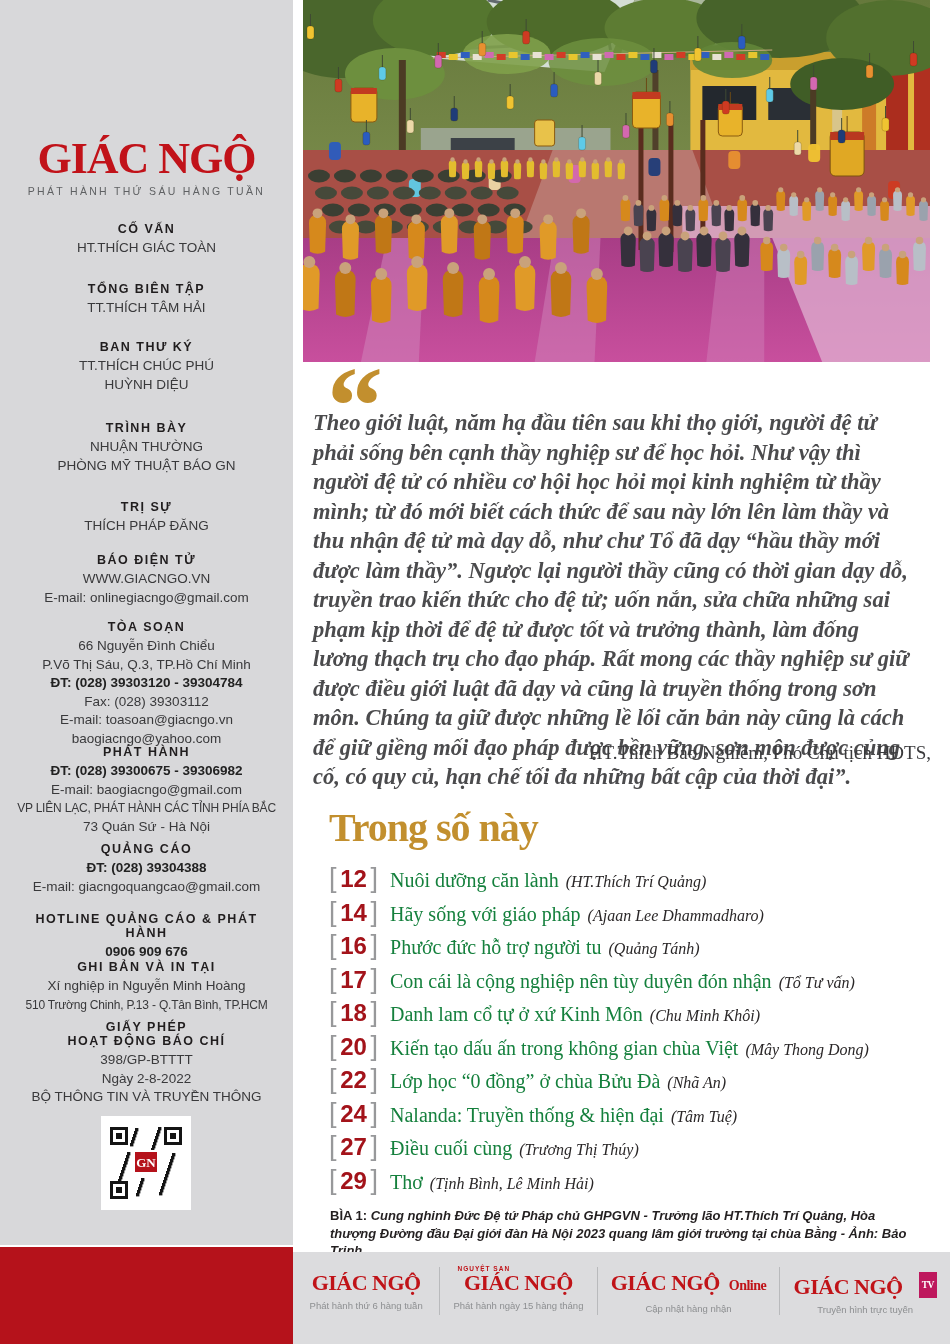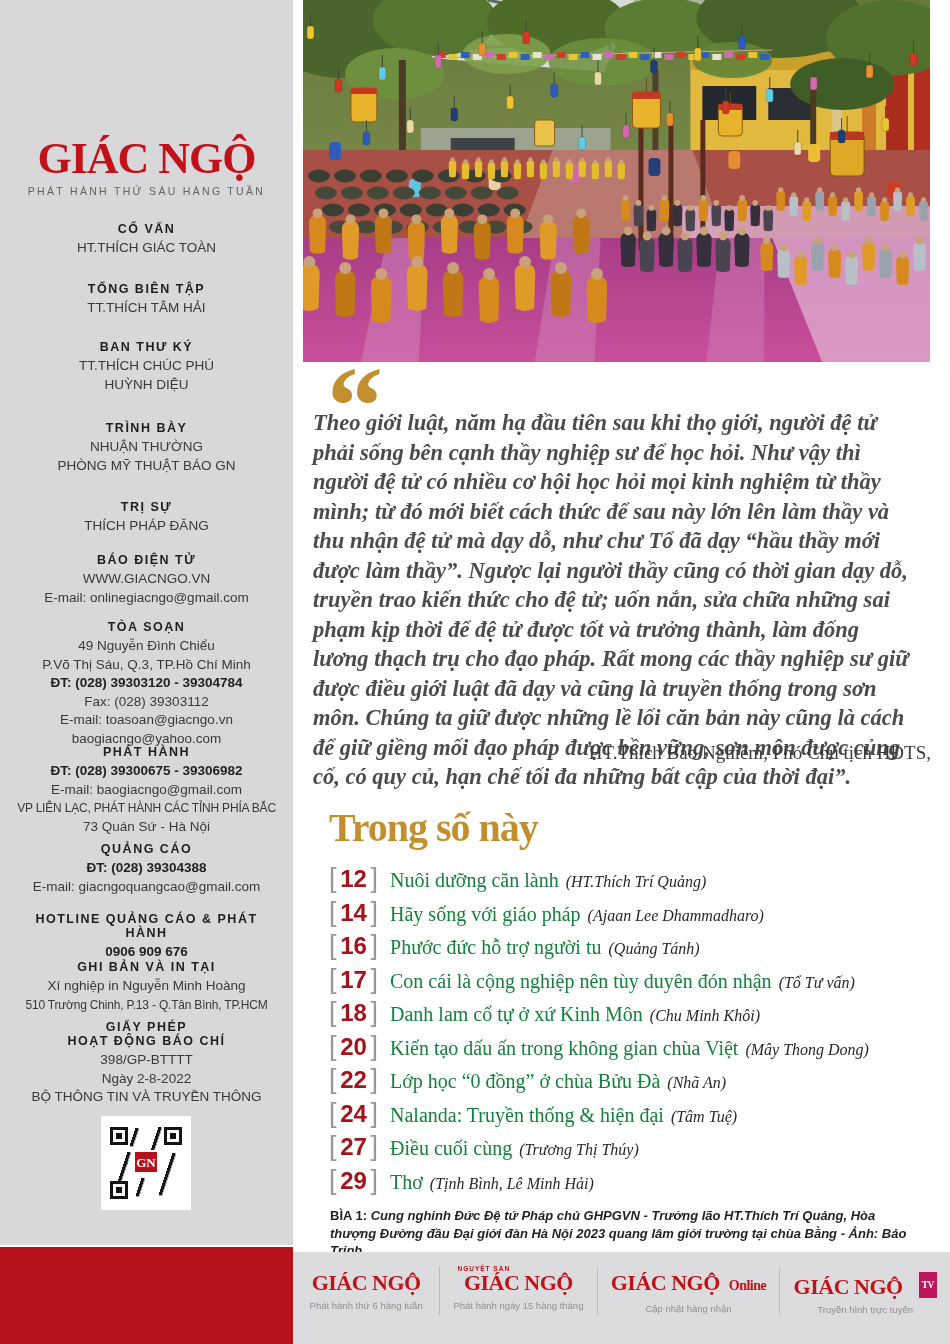--- a/index.html
+++ b/index.html
@@ -100,21 +100,21 @@
     </section>
 
     <section class="sb-abs sb-sec" style="top:553px">
       <h3>BÁO ĐIỆN TỬ</h3>
       <p>WWW.GIACNGO.VN</p>
       <p>E-mail: onlinegiacngo@gmail.com</p>
     </section>
 
     <section class="sb-abs sb-sec" style="top:620px">
       <h3>TÒA SOẠN</h3>
-      <p>49 Nguyễn Đình Chiểu</p>
+      <p>66 Nguyễn Đình Chiểu</p>
       <p>P.Võ Thị Sáu, Q.3, TP.Hồ Chí Minh</p>
       <p class="b">ĐT: (028) 39303120 - 39304784</p>
       <p>Fax: (028) 39303112</p>
       <p>E-mail: toasoan@giacngo.vn</p>
       <p>baogiacngo@yahoo.com</p>
     </section>
 
     <section class="sb-abs sb-sec" style="top:745px">
       <h3>PHÁT HÀNH</h3>
       <p class="b">ĐT: (028) 39300675 - 39306982</p>

